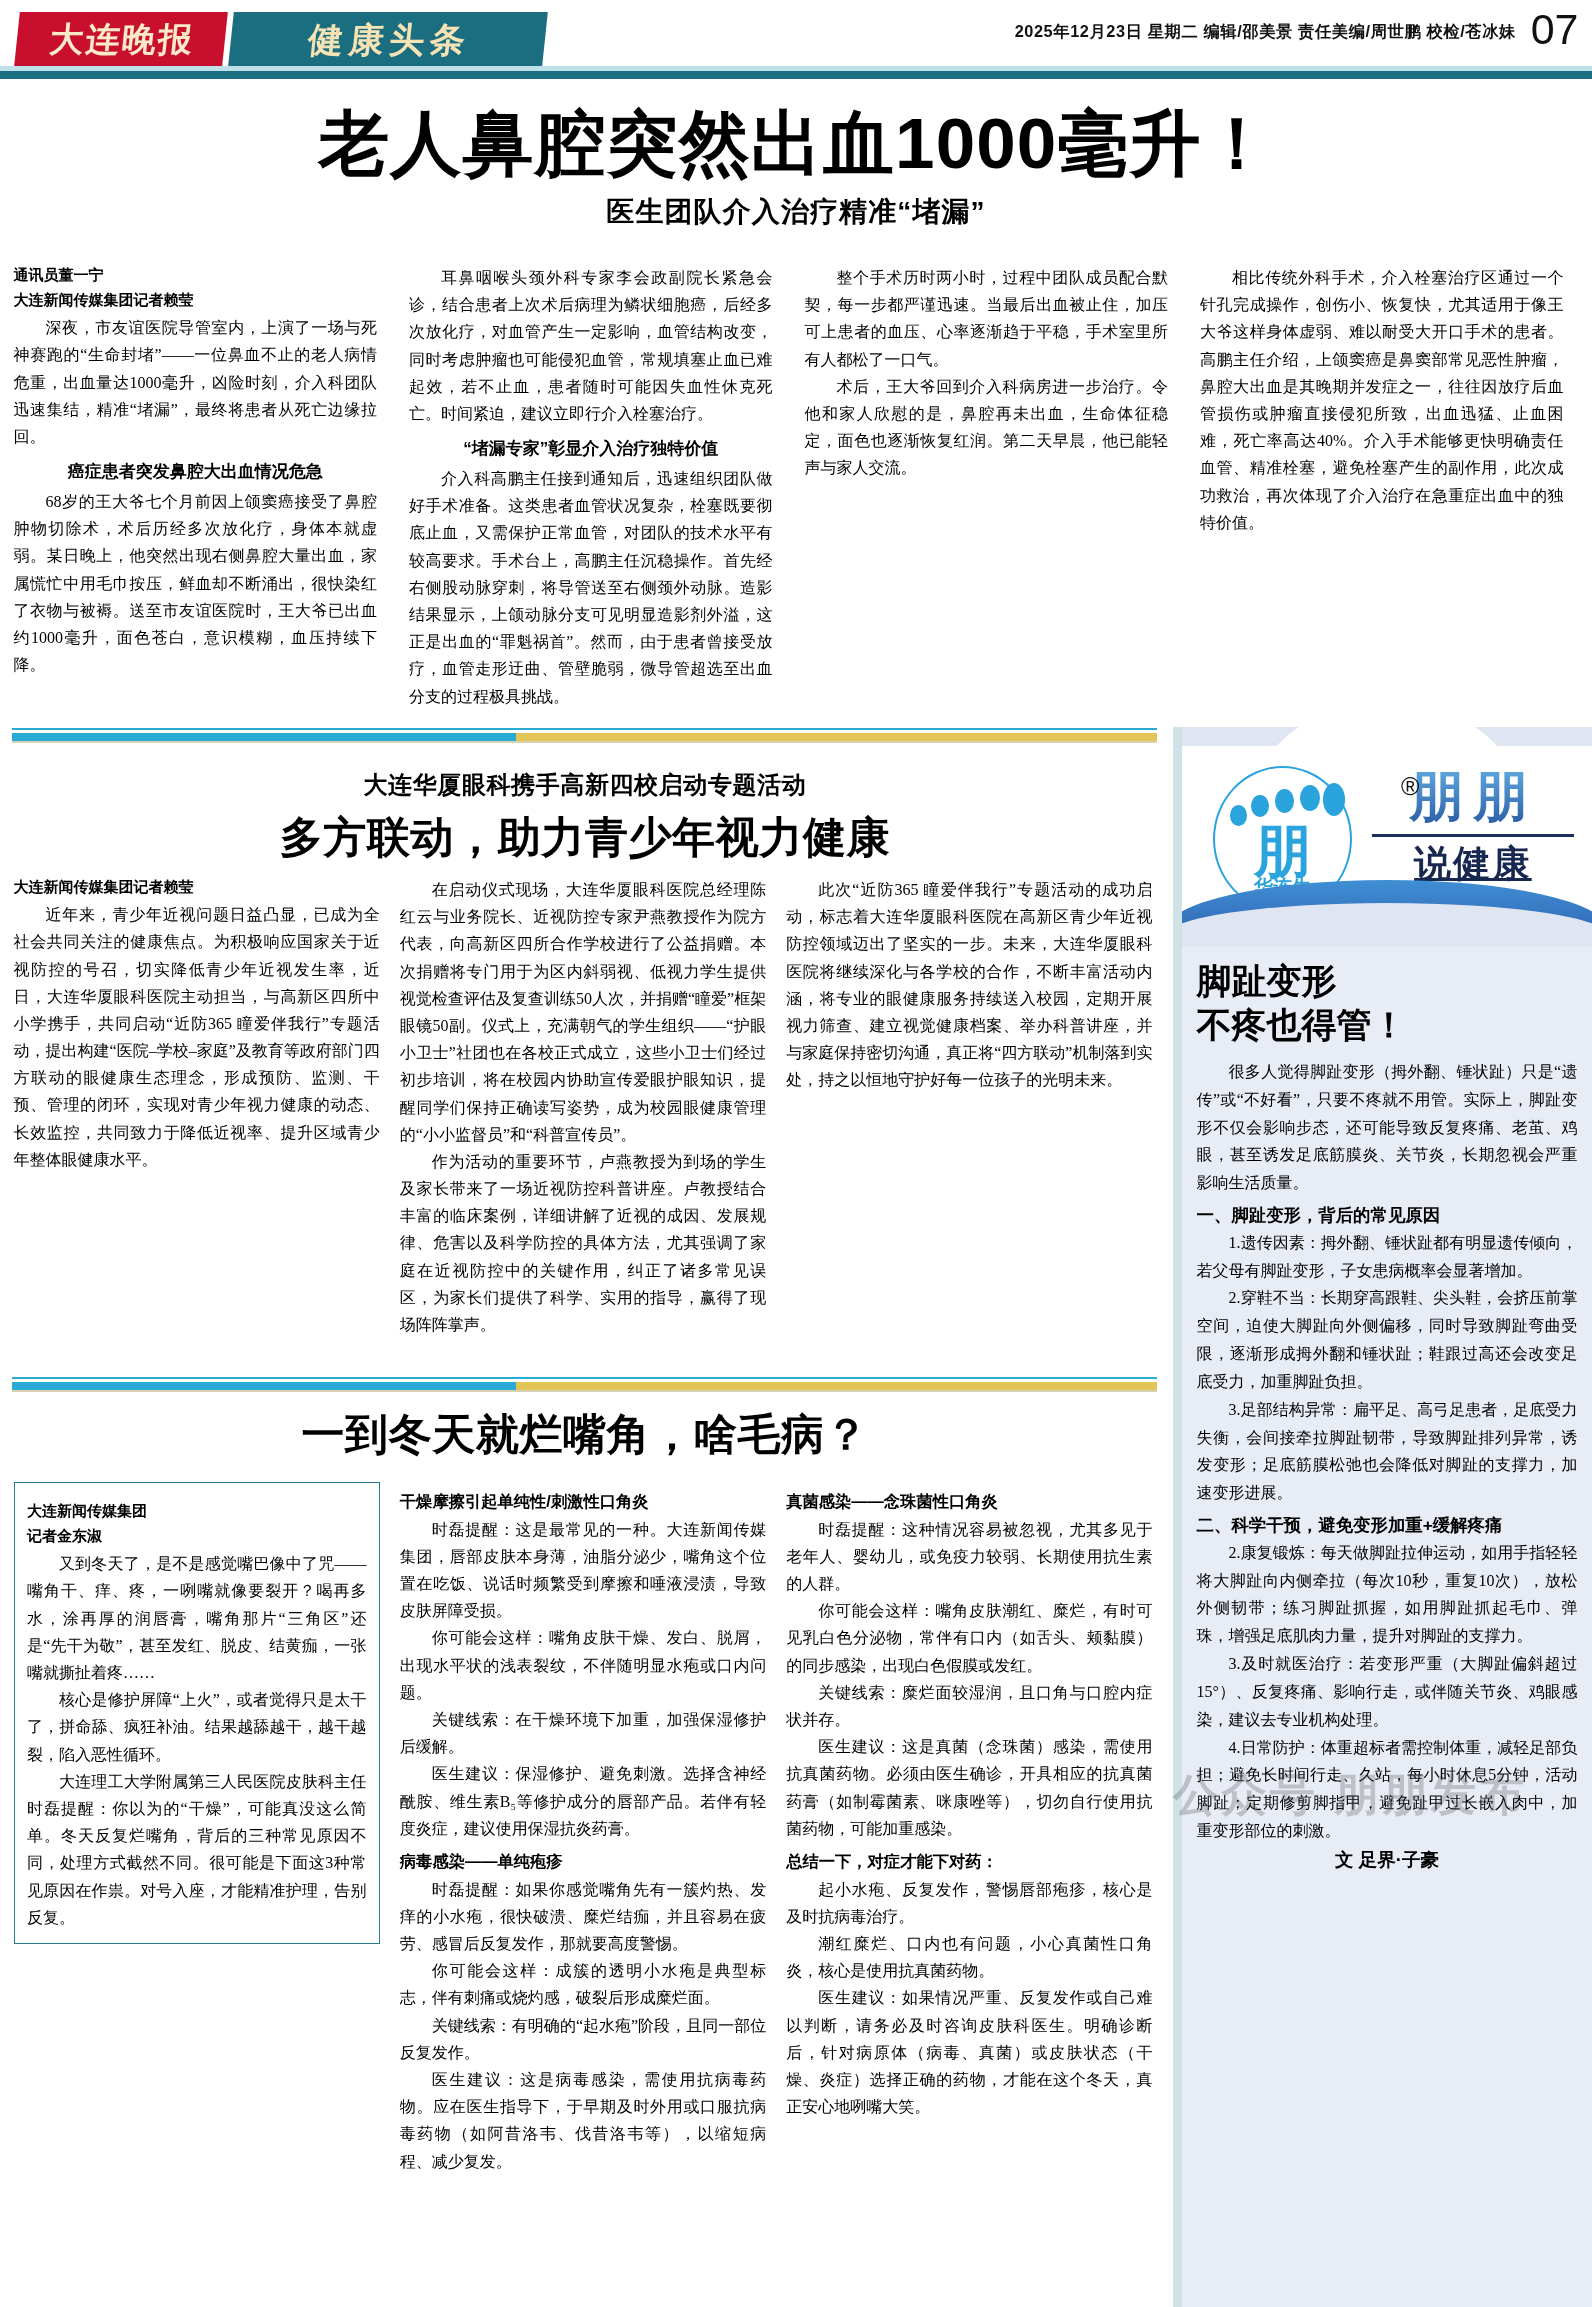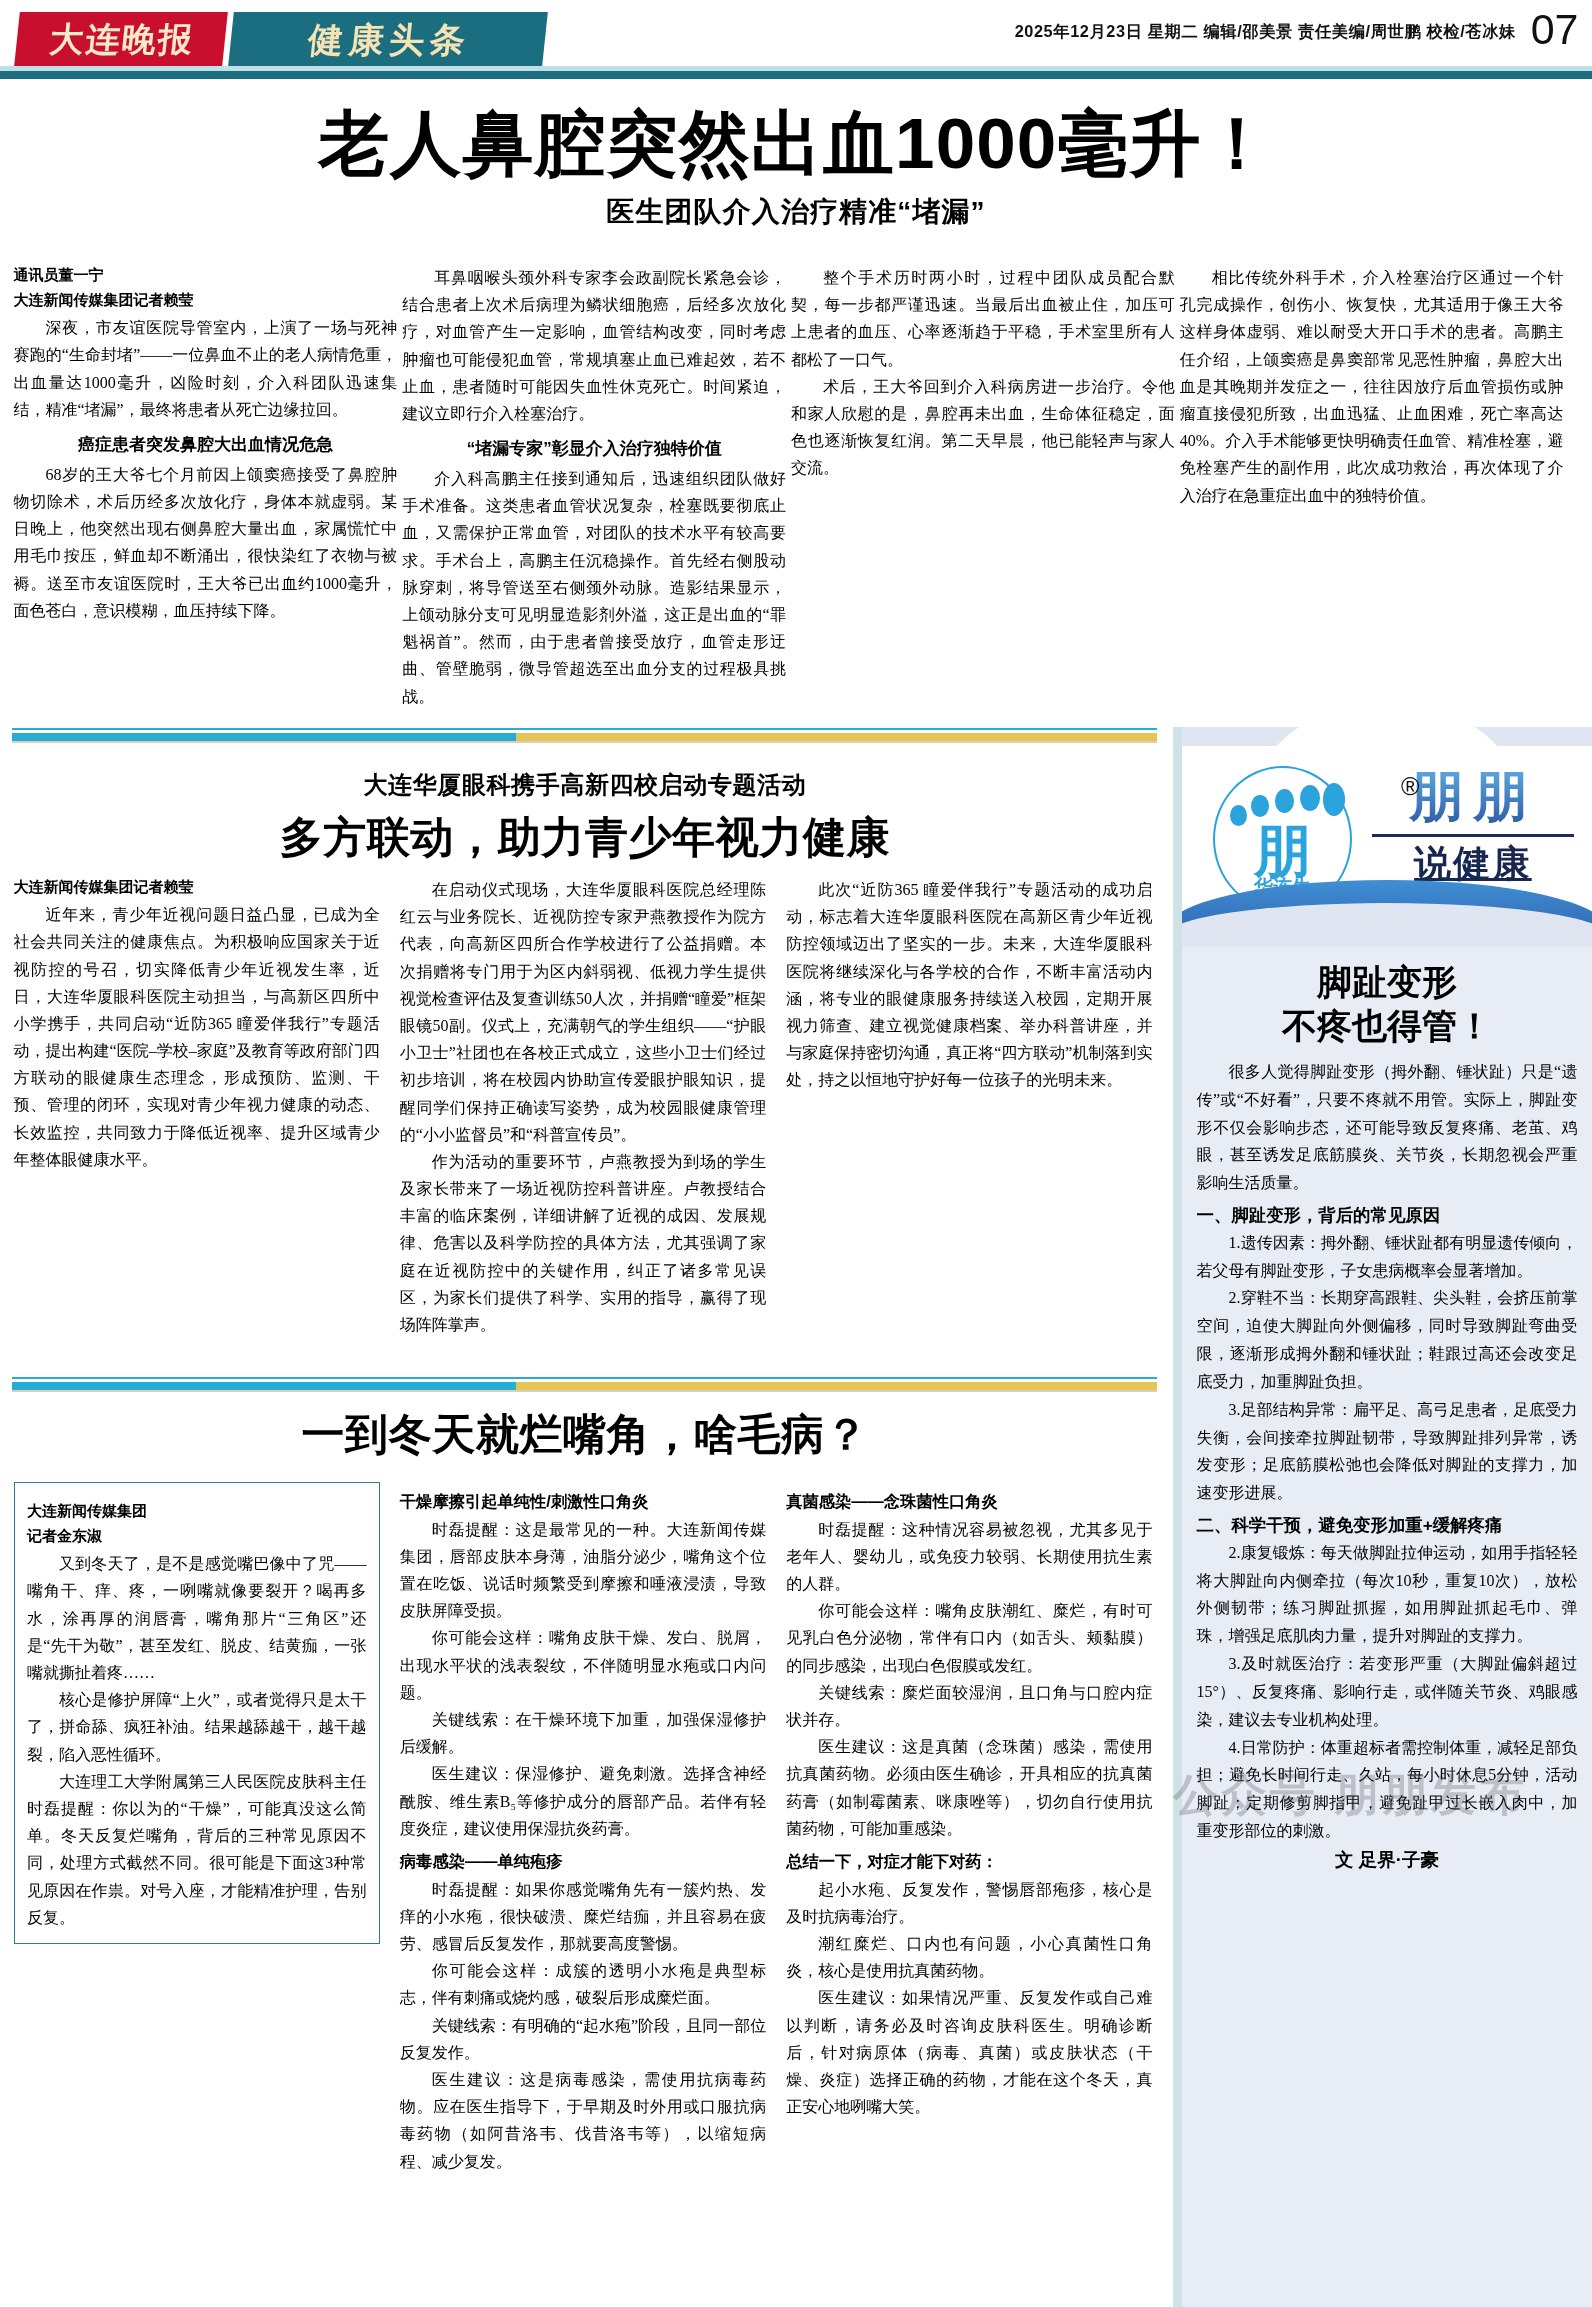--- a/index.html
+++ b/index.html
@@ -70,21 +70,21 @@
   }
   .headline-a .h2 {
     font-family: "Liberation Sans", sans-serif;
     font-weight: 700; font-size: 28px; letter-spacing: 1.1px; color: #000;
     margin-top: 9px;
   }
 
   
   .article-a {
     position: absolute; left: 13.5px; top: 264px; width: 1550px; height: 444px;
-    display: flex; gap: 5px;
+    display: flex; gap: 32px;
   }
   .col { flex: 1 1 0; position: relative; }
   .byline {
     font-family: "Liberation Sans", sans-serif;
     font-weight: 700; font-size: 15px; line-height: 1.45; color: #000;
     margin-bottom: 3.4px;
   }
   .para {
     font-size: 16px; line-height: 1.70; color: #000; text-align: justify;
     text-indent: 2em; letter-spacing: 0px;
@@ -195,22 +195,22 @@
     position: absolute; left: -7.9px; top: 3.4px;
     font-family: "Liberation Sans", sans-serif; font-size: 25px; color: #111;
   }
   .sb-brand-rule { height: 3.4px; background: #1a2d5e; margin: 10px 3.4px 7.9px 3.4px; }
   .sb-brand-sub {
     font-family: "Liberation Sans", sans-serif;
     font-weight: 700; font-size: 37px; letter-spacing: 2.2px; color: #18274f; line-height: 1; text-decoration: underline;
   }
   .sb-body { padding: 13.5px 14.6px 13.5px 14.6px; position: relative; }
   .sb-title {
-    font-family: Liberation Sans, sans-serif;
-    font-weight: 700; font-size: 35px; line-height: 1.22; text-align: center; color: #000;
+    font-family: Liberation Serif, serif;
+    font-weight: 700; font-size: 35px; line-height: 1.22; text-align: left; color: #000;
     margin-bottom: 10px;
   }
   .sb-para {
     font-size: 16px; line-height: 1.74; text-align: justify; text-indent: 2em; color: #000;
     font-family: "Liberation Serif", "DejaVu Serif", serif;
   }
   .sb-sub {
     font-family: "Liberation Sans", sans-serif;
     font-weight: 700; font-size: 17.4px; line-height: 1.5; color: #000; margin: 4.5px 0 1.1px 0;
   }

